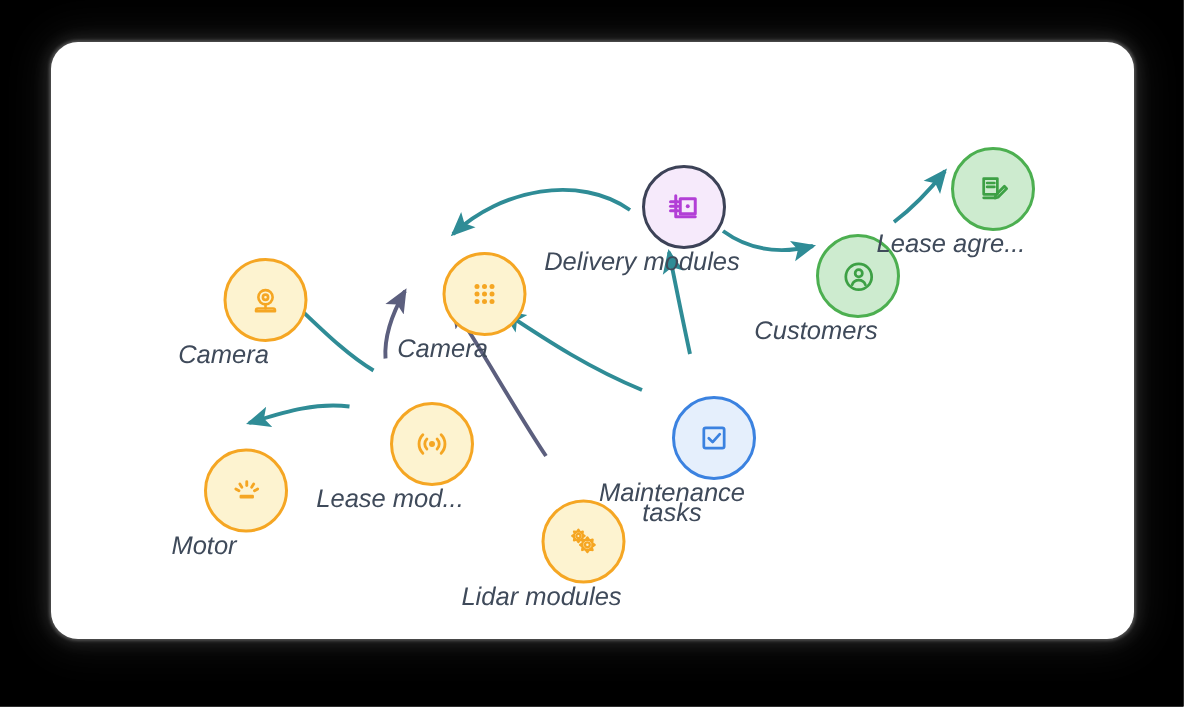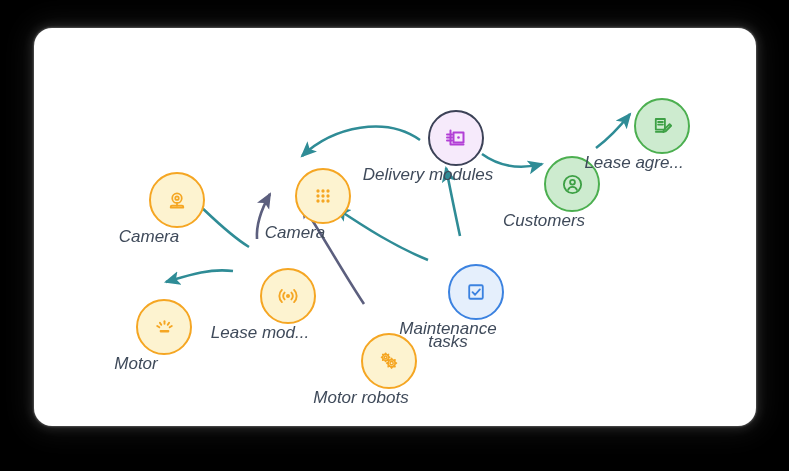--- a/index.html
+++ b/index.html
@@ -200,21 +200,21 @@
           <g transform="translate(8.6,8.3) scale(0.40) translate(-12,-12)">
             <circle cx="12" cy="12" r="3.4" stroke-width="3.6"></circle>
             <path stroke-width="3.6" d="M12 1.6 l2.4 3.4 h-4.8 z M12 22.4 l-2.4 -3.4 h4.8 z M1.6 12 l3.4 -2.4 v4.8 z M22.4 12 l-3.4 2.4 v-4.8 z M4.6 4.6 l4.1 0.6 -2.9 2.9 z M19.4 19.4 l-4.1 -0.6 2.9 -2.9 z M19.4 4.6 l-0.6 4.1 -2.9 -2.9 z M4.6 19.4 l0.6 -4.1 2.9 2.9 z"></path>
           </g>
           <g transform="translate(14.6,14.2) scale(0.47) translate(-12,-12)">
             <circle cx="12" cy="12" r="3.4" stroke-width="3.2"></circle>
             <path stroke-width="3.2" d="M12 1.6 l2.4 3.4 h-4.8 z M12 22.4 l-2.4 -3.4 h4.8 z M1.6 12 l3.4 -2.4 v4.8 z M22.4 12 l-3.4 2.4 v-4.8 z M4.6 4.6 l4.1 0.6 -2.9 2.9 z M19.4 19.4 l-4.1 -0.6 2.9 -2.9 z M19.4 4.6 l-0.6 4.1 -2.9 -2.9 z M4.6 19.4 l0.6 -4.1 2.9 2.9 z"></path>
           </g>
         </svg>
       </div>
-      <div class="node-label">Motor robots</div>
+      <div class="node-label">Lidar modules</div>
     </div>
 
     <div class="nw" style="left:414px; top:236px;">
       <div class="node" style="background:#E5EFFC; border-color:#3B82E0;">
         <svg class="icon" width="22" height="22" viewBox="0 0 24 24" fill="none" stroke="#3B82E0" stroke-width="2" stroke-linecap="round" stroke-linejoin="round">
           <rect x="4.6" y="4.6" width="14.8" height="14.8" rx="1.4"></rect>
           <path d="M8.2 12.2 l2.8 2.8 5.2 -5.8"></path>
         </svg>
       </div>
       <div class="node-label">Maintenance

